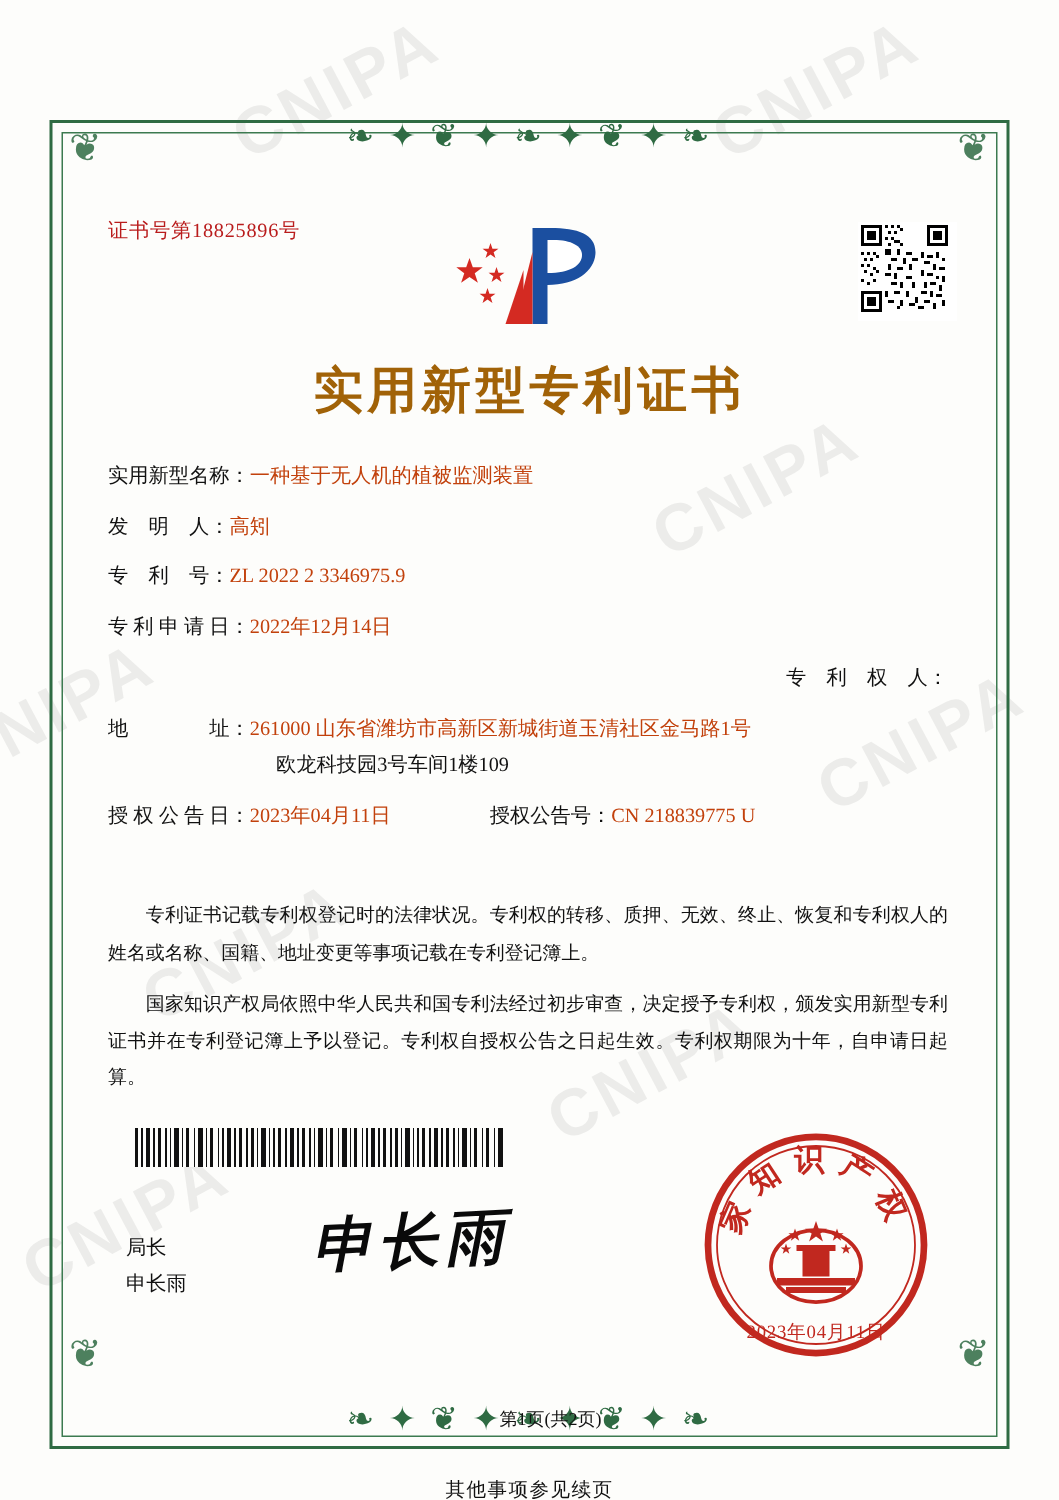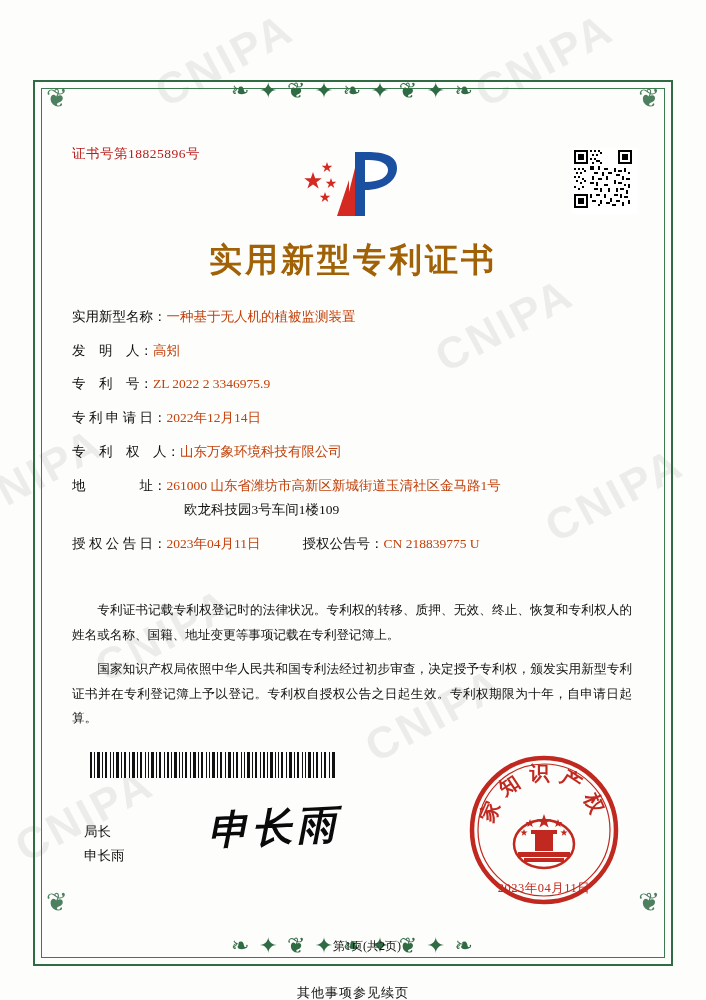--- a/index.html
+++ b/index.html
@@ -152,20 +152,21 @@
   .subline {
     margin-left: 112px;
     margin-top: -9px;
     margin-bottom: 15.5px;
     font-size: 13.5px;
   }
   .row-two {
     display: flex;
     margin-bottom: 15.5px;
     line-height: 1.35;
+    gap: 24px;
   }
   .row-two .half { display: flex; }
   .row-two .half.second { margin-left: 42px; }
 
   
   .paras {
     position: absolute;
     left: 72px;
     top: 598px;
     width: 560px;
@@ -397,21 +398,20 @@
     <div class="row">
       <span class="lbl">专　利　号：</span>
       <span class="val">ZL 2022 2 3346975.9</span>
     </div>
     <div class="row">
       <span class="lbl">专 利 申 请 日：</span>
       <span class="val">2022年12月14日</span>
     </div>
     <div class="row">
       <span class="lbl">专　利　权　人：</span>
-      <span class="val">山东万象环境科技有限公司</span>
     </div>
     <div class="row">
       <span class="lbl">地　　　　址：</span>
       <span class="val">261000 山东省潍坊市高新区新城街道玉清社区金马路1号</span>
     </div>
     <div class="subline">欧龙科技园3号车间1楼109</div>
     <div class="row-two">
       <span class="half">
         <span class="lbl">授 权 公 告 日：</span>
         <span class="val">2023年04月11日</span>

